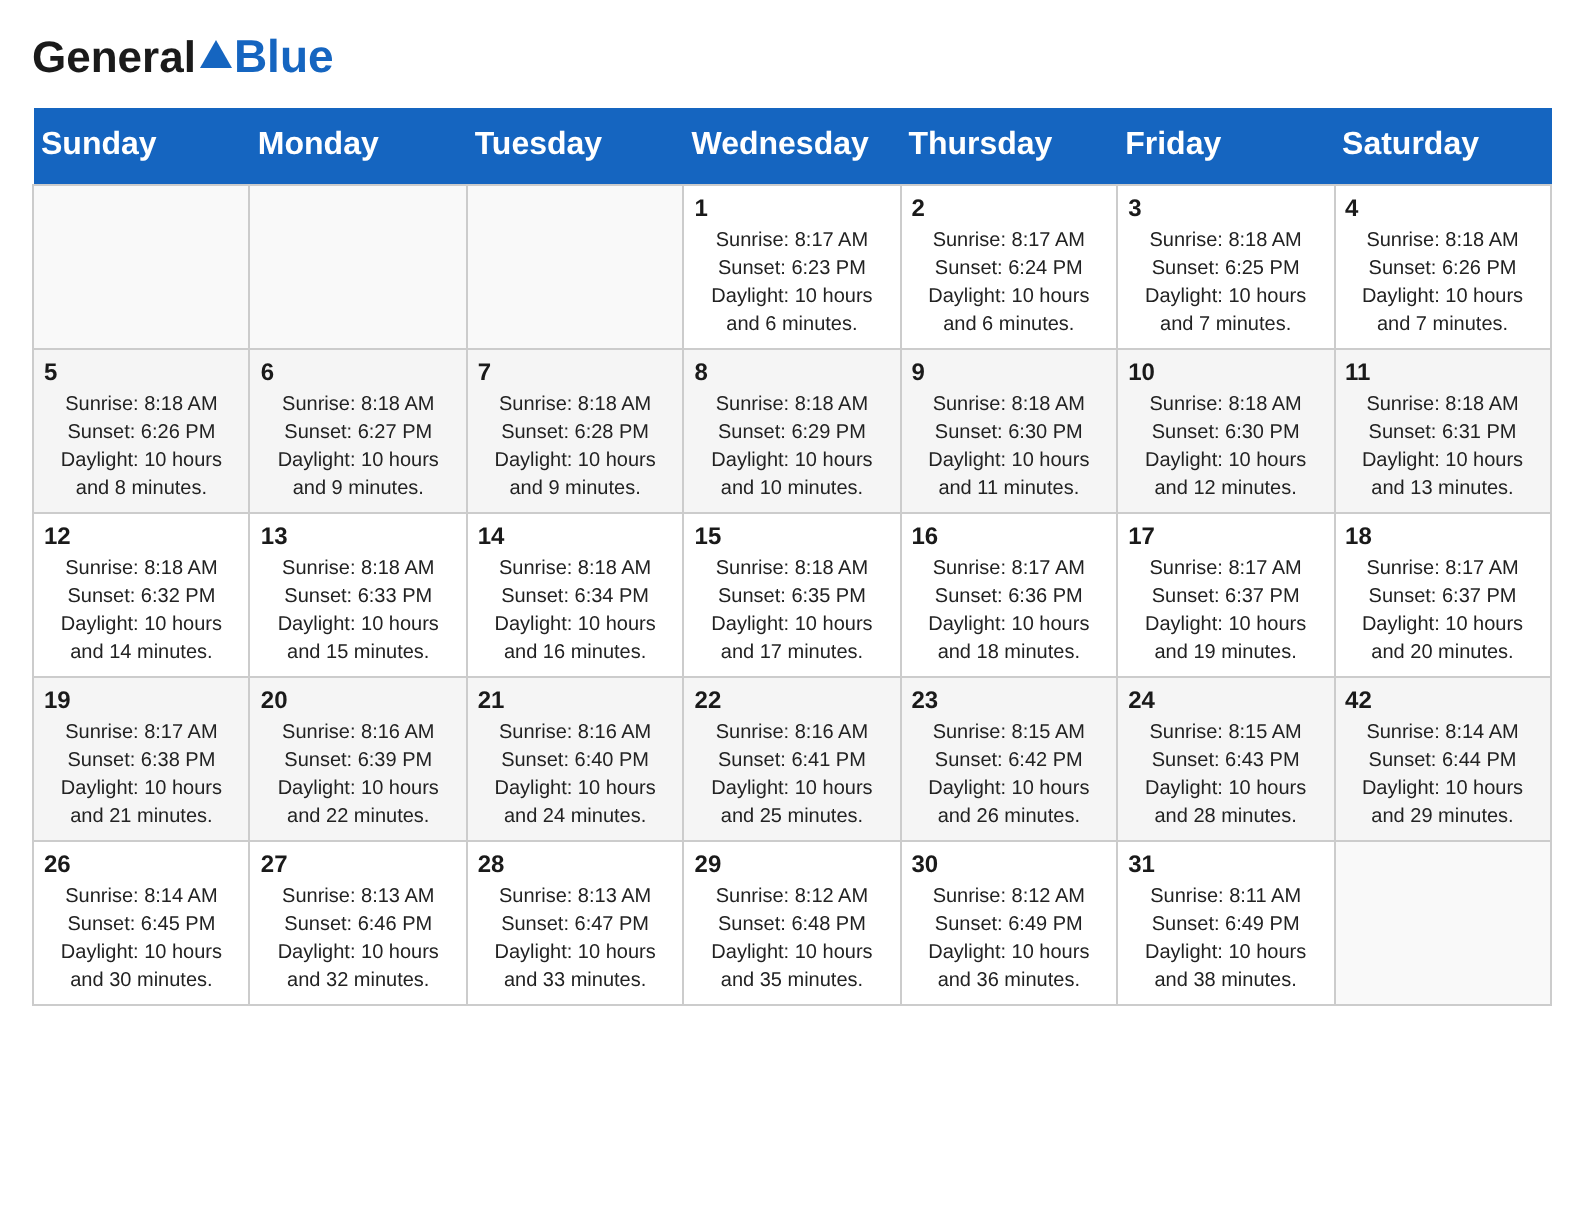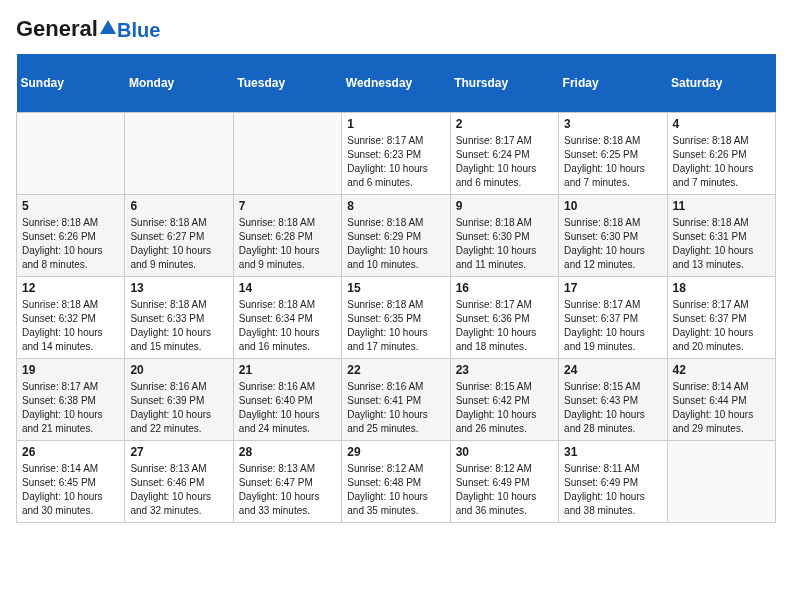--- a/index.html
+++ b/index.html
@@ -38,23 +38,23 @@
       color: #444;
     }
     .calendar {
       width: 100%;
       border-collapse: collapse;
       font-size: 10.5px;
     }
     .calendar th {
       background: #1565c0;
       color: #fff;
-      padding: 22px 4px;
+      padding: 10px 4px;
       text-align: left;
-      font-size: 12px;
+      font-size: 16px;
       font-weight: bold;
     }
     .calendar td {
       border: 1px solid #ccc;
       vertical-align: top;
       padding: 4px 5px;
       height: 78px;
       width: 14.28%;
       background: #fff;
     }
@@ -64,37 +64,38 @@
     .day-num {
       font-size: 12px;
       font-weight: bold;
       margin-bottom: 3px;
       color: #1a1a1a;
     }
     .day-info {
       color: #222;
       line-height: 1.4;
       font-size: 10px;
+      text-align: center;
     }
     .empty-cell {
       background: #f9f9f9 !important;
     }
   </style>
 </head>
 <body>
 
 <div class="header">
   <div class="logo">
     <div class="logo-row">
       <span style="font-size:22px;font-weight:bold;color:#1a1a1a;">General</span>
       <svg width="18" height="18" viewBox="0 0 18 18" style="margin-left:1px;margin-top:-4px;">
         <polygon points="9,2 17,16 1,16" fill="#1565c0"></polygon>
       </svg>
     </div>
-    <span style="font-size:20px;font-weight:bold;color:#1565c0;margin-top:-4px;">Blue</span>
+    <span style="font-size:23px;font-weight:bold;color:#1565c0;margin-top:-4px;">Blue</span>
   </div>
   <div class="title-block">
   </div>
 </div>
 
 <table class="calendar">
   <thead>
     <tr>
     <th>Sunday</th>
         <th>Monday</th>

